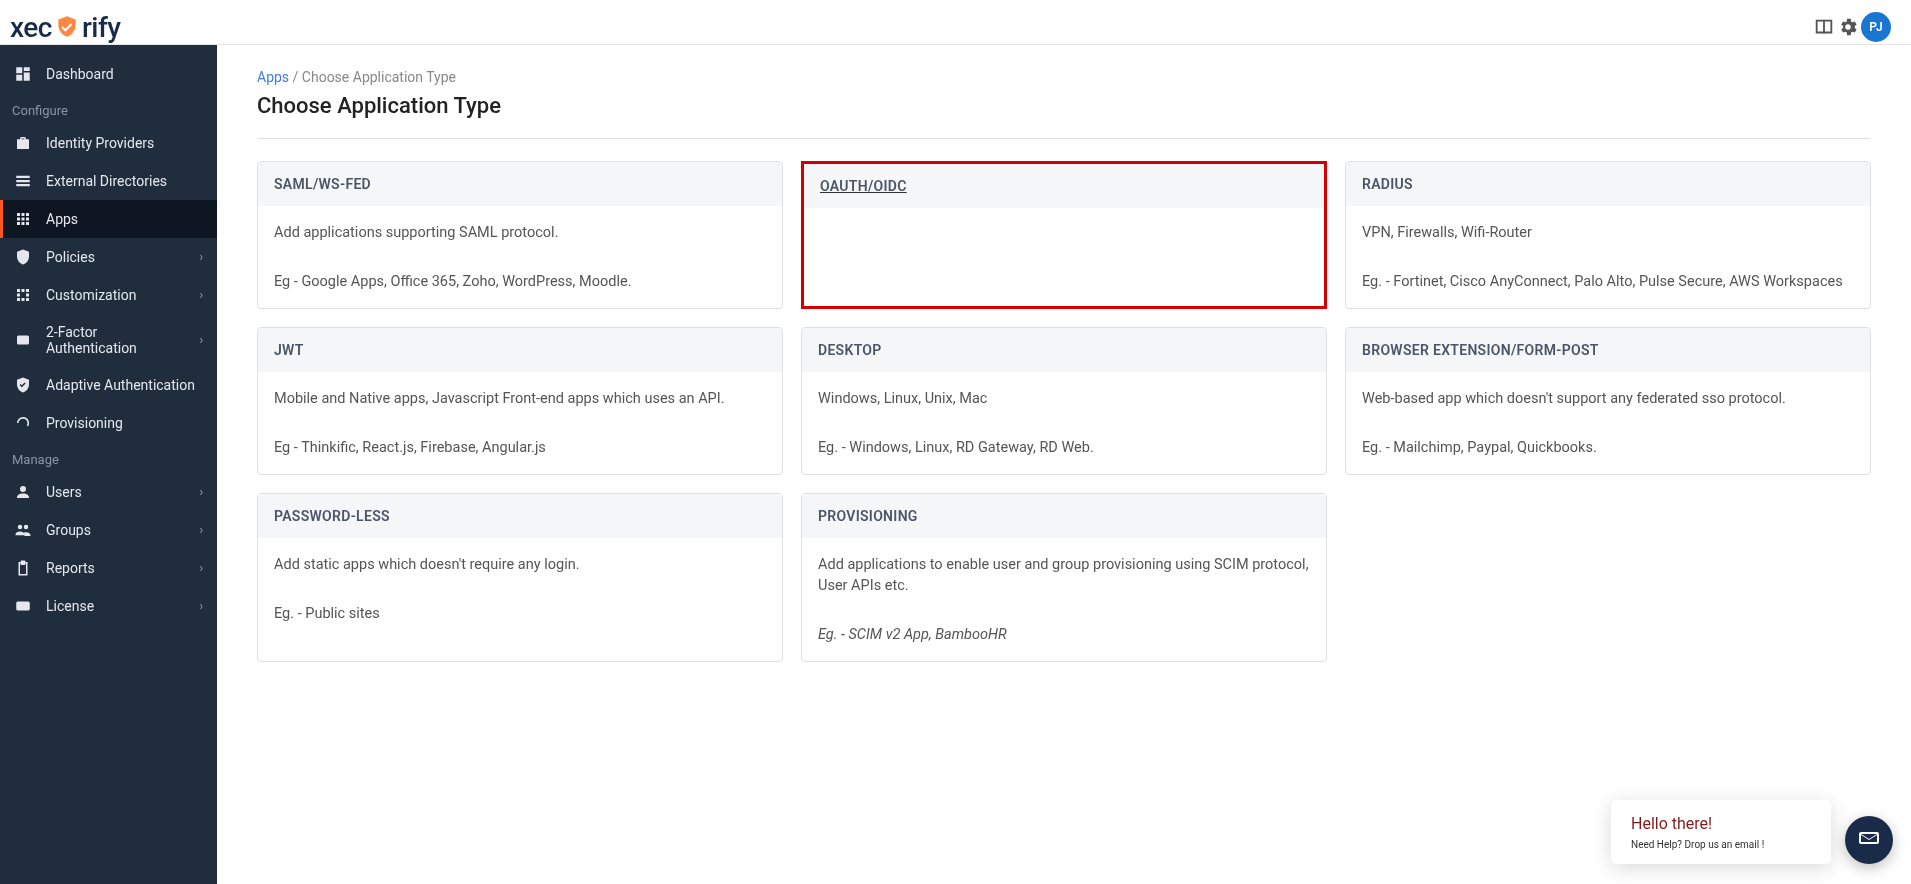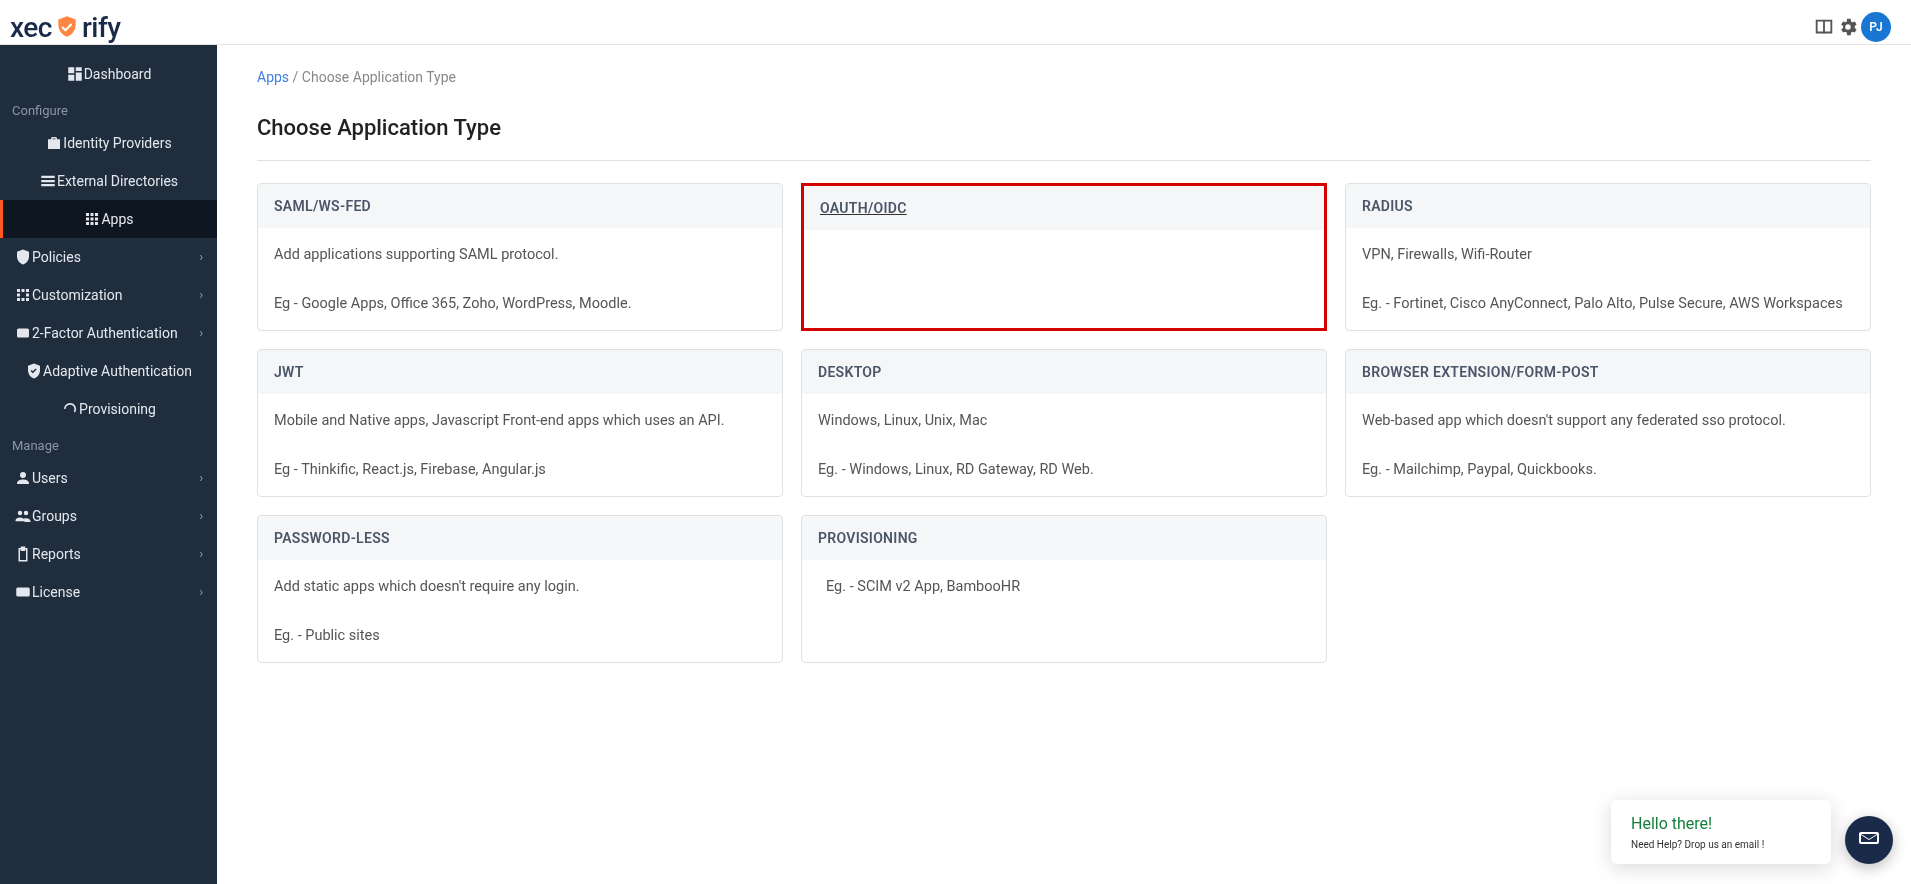--- a/index.html
+++ b/index.html
@@ -5,37 +5,37 @@
 * { box-sizing: border-box; margin: 0; padding: 0; }
 body { font-family: -apple-system, BlinkMacSystemFont, "Segoe UI", Roboto, Arial, sans-serif; background: #fff; color: #333; width: 1911px; height: 884px; overflow: hidden; }
 .topbar { height: 45px; display: flex; align-items: center; justify-content: space-between; padding: 10px 20px 0 10px; border-bottom: 1px solid #e5e5e5; }
 .logo { display: flex; align-items: center; font-size: 28px; font-weight: 500; color: #1a2b4a; letter-spacing: -0.5px; }
 .logo svg { margin: 0 2px; }
 .topbar-right { display: flex; align-items: center; gap: 2px; }
 .avatar { width: 30px; height: 30px; border-radius: 50%; background: #1976d2; color: #fff; display: flex; align-items: center; justify-content: center; font-size: 12px; font-weight: 600; }
 .layout { display: flex; height: calc(884px - 45px); }
 .sidebar { width: 217px; background: #1f2d3d; color: #d0d6df; display: flex; flex-direction: column; padding-top: 10px; }
 .sidebar .section-label { font-size: 13px; color: #8a95a5; padding: 10px 12px 6px; }
-.sidebar .item { display: flex; align-items: center; padding: 10px 14px; cursor: pointer; font-size: 14px; color: #e4e8ee; position: relative; justify-content: center; }
+.sidebar .item { display: flex; align-items: center; gap: 14px; padding: 10px 14px; cursor: pointer; font-size: 14px; color: #e4e8ee; position: relative; }
 .sidebar .item.active { background: #0e1621; border-left: 3px solid #ff5722; padding-left: 11px; }
 .sidebar .item .chev { margin-left: auto; font-size: 12px; color: #9aa4b2; }
 .main { flex: 1; padding: 24px 40px; overflow: auto; }
-.breadcrumb { font-size: 14px; color: #888; margin-bottom: 30px; }
+.breadcrumb { font-size: 14px; color: #888; margin-bottom: 8px; }
 .breadcrumb a { color: #3f7ee8; text-decoration: none; }
 .page-title { font-size: 22px; font-weight: 500; color: #222; margin-bottom: 20px; }
 hr.sep { border: none; border-top: 1px solid #e0e0e0; margin-bottom: 22px; }
 .cards { display: grid; grid-template-columns: repeat(3, 1fr); gap: 18px; }
 .card { border: 1px solid #e0e0e0; border-radius: 4px; overflow: hidden; }
 .card.highlight { border: 3px solid #d40000; border-radius: 0; text-decoration: underline; }
 .card-head { background: #f5f6f8; padding: 14px 16px; font-size: 14px; font-weight: 600; color: #4a5568; letter-spacing: 0.3px; }
 .card-body { padding: 16px; font-size: 14.5px; color: #555; }
 .card-body p { margin-bottom: 28px; line-height: 1.45; }
 .card-body p.eg { margin-bottom: 0; }
 .chat-pop { position: fixed; right: 80px; bottom: 20px; background: #fff; border-radius: 6px; box-shadow: 0 4px 20px rgba(0,0,0,0.15); padding: 14px 20px; width: 220px; }
-.chat-pop .hello { font-size: 16px; color: #15803d; margin-bottom: 6px; }
+.chat-pop .hello { font-size: 16px; color: #7f1d1d; margin-bottom: 6px; }
 .chat-pop .need { font-size: 10px; color: #333; }
 .chat-fab { position: fixed; right: 18px; bottom: 20px; width: 48px; height: 48px; border-radius: 50%; background: #1a2b4a; color: #fff; display: flex; align-items: center; justify-content: center; box-shadow: 0 4px 14px rgba(0,0,0,0.25); }
 .icon { display: inline-flex; align-items: center; justify-content: center; width: 18px; height: 18px; }
 .topbar-right .icon { width: 22px; height: 22px; color: #555; }
 </style>
 </head>
 <body>
 
 <div class="topbar">
   <div class="logo">
@@ -234,21 +234,22 @@
         <div class="card">
           <div class="card-head">PASSWORD-LESS</div>
           <div class="card-body">
             <p>Add static apps which doesn't require any login.</p>
             <p class="eg">Eg. - Public sites</p>
           </div>
         </div>
         <div class="card">
           <div class="card-head">PROVISIONING</div>
           <div class="card-body">
-            <p class="eg" style=" margin-left: 8px;">Eg. - SCIM v2 App, BambooHR</p>
+            <p>Add applications to enable user and group provisioning using SCIM protocol, User APIs etc.</p>
+            <p class="eg" style="font-style: italic;">Eg. - SCIM v2 App, BambooHR</p>
           </div>
         </div>
       </div>
   </div>
 </div>
 
 <div class="chat-pop">
   <div class="hello">Hello there!</div>
   <div class="need">Need Help? Drop us an email !</div>
 </div>

